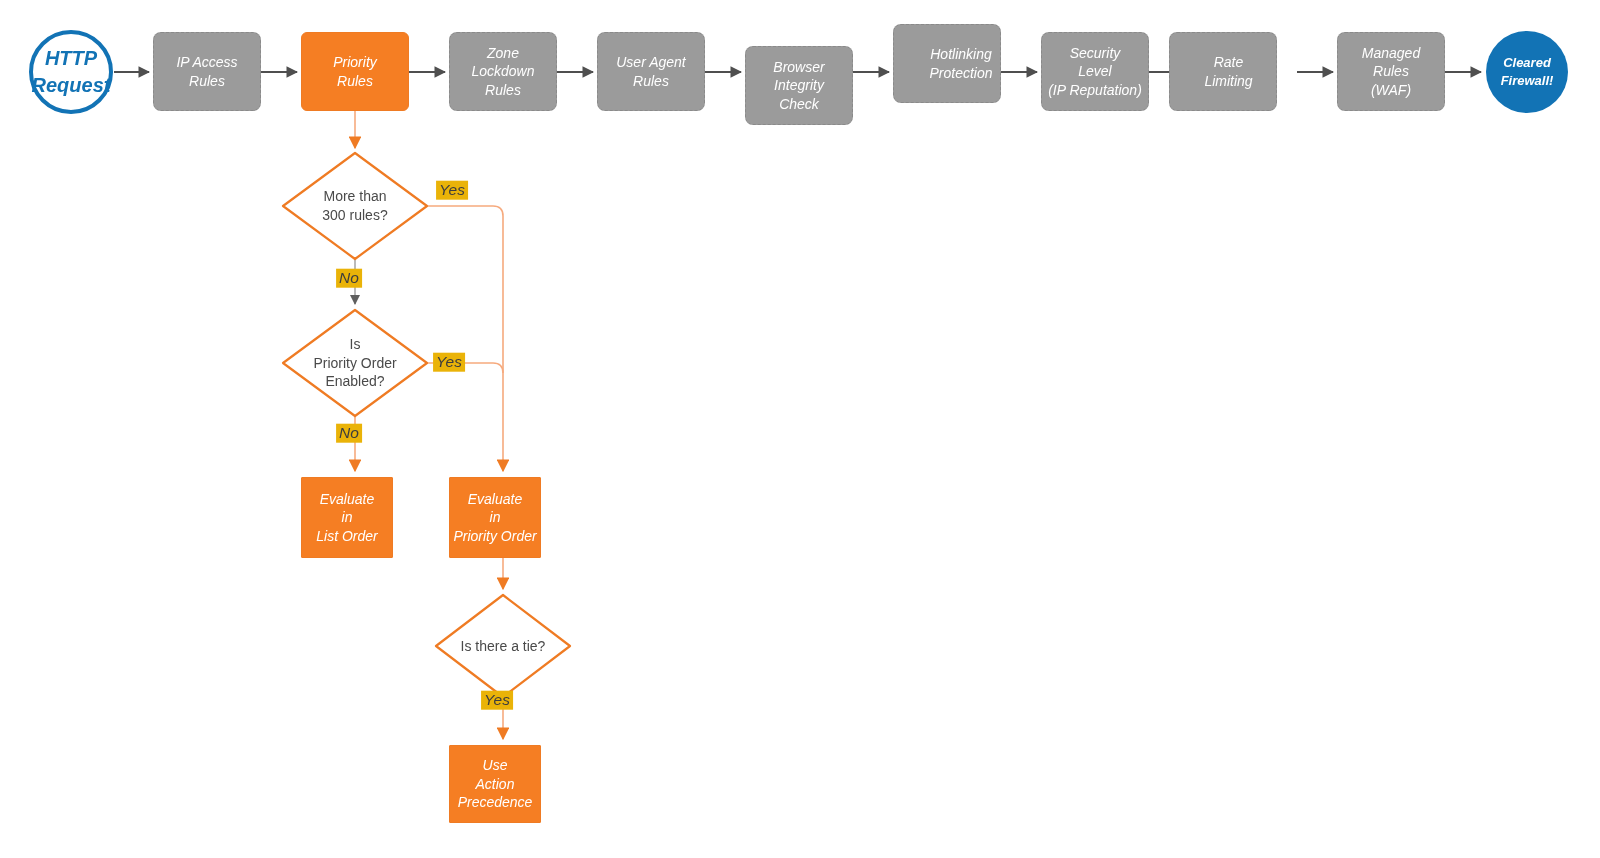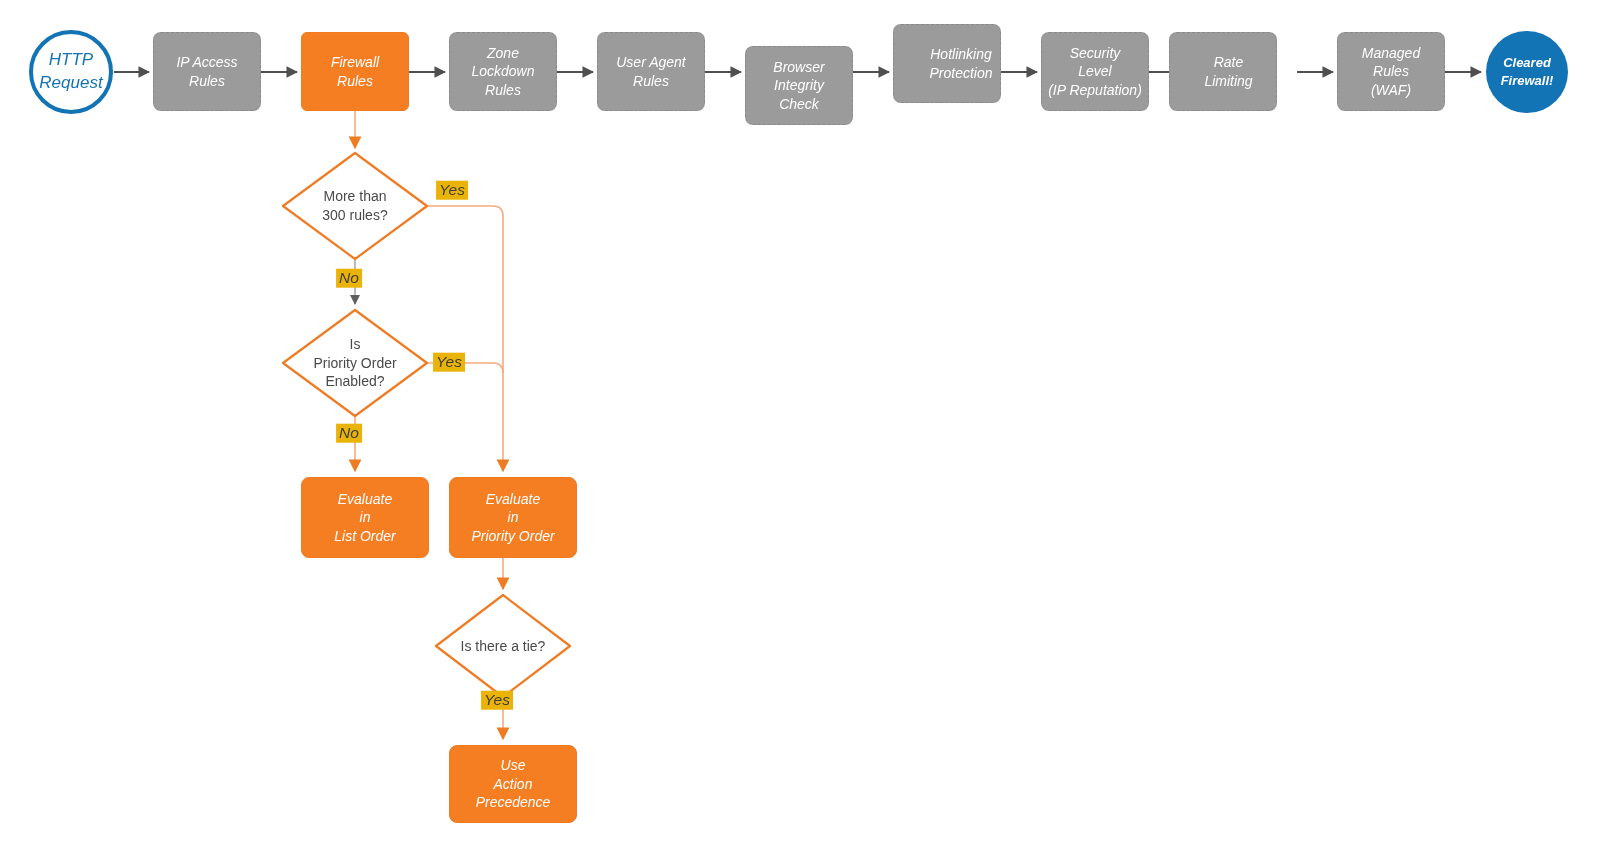--- a/index.html
+++ b/index.html
@@ -15,27 +15,27 @@
   .lbl{white-space:pre-line;}
   .stage{
     width:108px;height:79px;border-radius:8px;background:#9b9b9b;
     border:1px dashed #8a8a8a;color:#ffffff;font-style:italic;
     font-size:14px;line-height:1.3;
   }
   .stage.orange{background:#f57e23;border:1px solid #ef7b23;border-radius:6px;}
   .action{
     position:absolute;display:flex;align-items:center;justify-content:center;
     text-align:center;box-sizing:border-box;
-    width:128px;border-radius:8px;background:#f57e23;border:1px solid #ef7b23;
+    width:92px;border-radius:1px;background:#f57e23;border:1px solid #ef7b23;
     color:#ffffff;font-style:italic;font-size:14px;line-height:1.33;
   }
   .circle{border-radius:50%;}
   .start{
     width:84px;height:84px;background:#ffffff;border:4.5px solid #1273b5;
-    color:#1273b5;font-weight:normal;font-style:italic;font-size:17px;line-height:1.35;
+    color:#1273b5;font-weight:bold;font-style:italic;font-size:20px;line-height:1.35;
   }
   .end{
     width:82px;height:82px;background:#1273b5;color:#ffffff;
     font-weight:bold;font-style:italic;font-size:13px;line-height:1.35;
   }
   .dtext{
     position:absolute;display:flex;align-items:center;justify-content:center;
     text-align:center;color:#4a4a4a;font-size:14px;line-height:1.35;
   }
   .edge-label{
@@ -88,21 +88,21 @@
   <div class="node circle start" style="left:29px;top:30px;">
     <span class="lbl">HTTP
 Request</span>
   </div>
 
   <div class="node stage" style="left:153px;top:32px;">
     <span class="lbl">IP Access
 Rules</span>
   </div>
   <div class="node stage orange" style="left:301px;top:32px;">
-    <span class="lbl">Firewall
+    <span class="lbl">Priority
 Rules</span>
   </div>
   <div class="node stage" style="left:449px;top:32px;">
     <span class="lbl">Zone
 Lockdown
 Rules</span>
   </div>
   <div class="node stage" style="left:597px;top:32px;">
     <span class="lbl">User Agent
 Rules</span>

